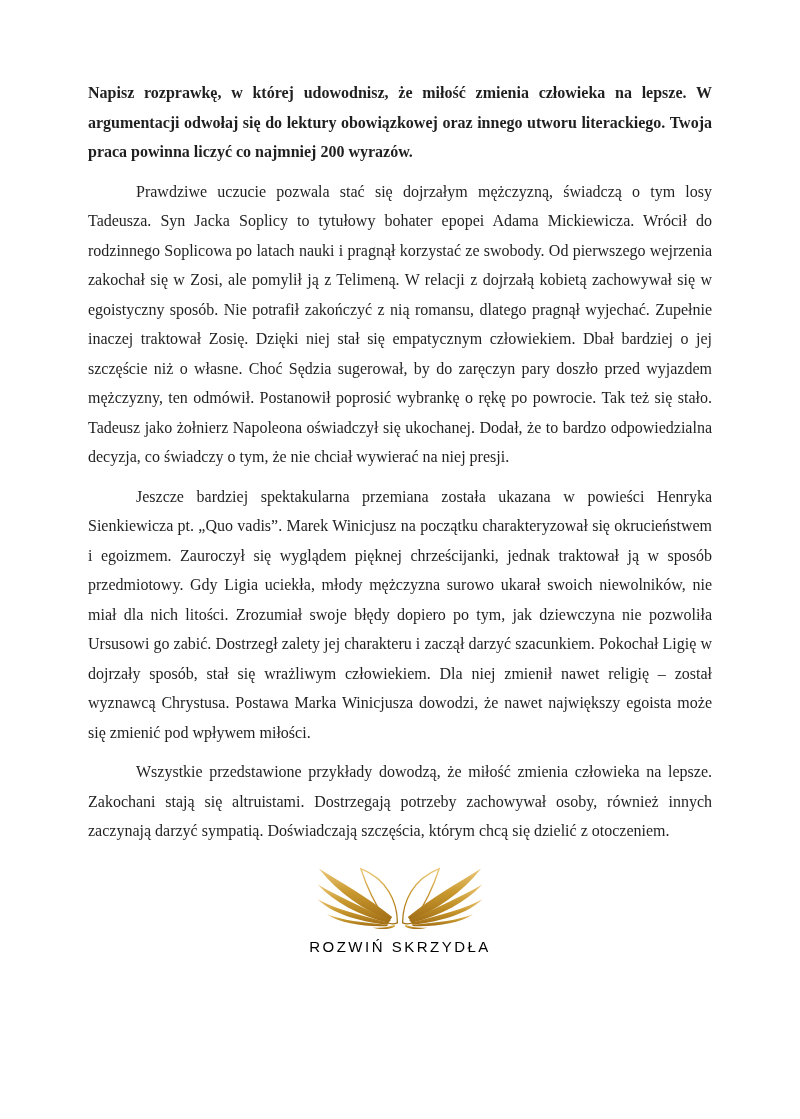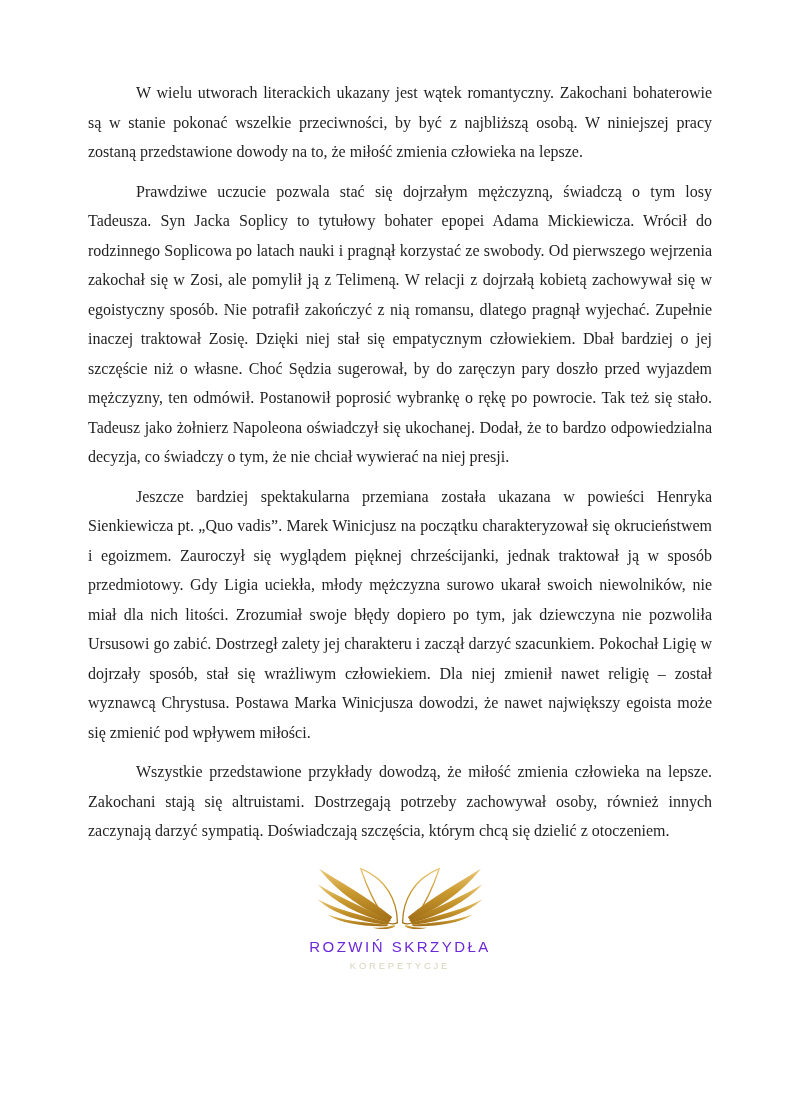--- a/index.html
+++ b/index.html
@@ -41,40 +41,40 @@
     display: block;
     margin: 0 auto;
     width: 176px;
     height: 72px;
   }
   .logo .brand {
     margin-top: 4px;
     font-family: "Liberation Sans", "DejaVu Sans", sans-serif;
     font-size: 15px;
     letter-spacing: 2.5px;
-    color: #6d28d9;
+    color: #000000;
     font-weight: 400;
   }
   .logo .tagline {
     margin-top: 5px;
     font-family: "Liberation Sans", "DejaVu Sans", sans-serif;
     font-size: 9.5px;
     letter-spacing: 2.8px;
     color: #d8d4bd;
     font-weight: 400;
   }
 </style>
 </head>
 <body>
 
 <div class="page">
 
   <div class="essay">
+    <p class="prompt">Napisz rozprawkę, w której udowodnisz, że miłość zmienia człowieka na lepsze. W argumentacji odwołaj się do lektury obowiązkowej oraz innego utworu literackiego. Twoja praca powinna liczyć co najmniej 200 wyrazów.</p>
 
-    <p class="body-par">W wielu utworach literackich ukazany jest wątek romantyczny. Zakochani bohaterowie są w stanie pokonać wszelkie przeciwności, by być z najbliższą osobą. W niniejszej pracy zostaną przedstawione dowody na to, że miłość zmienia człowieka na lepsze.</p>
 
     <p class="body-par">Prawdziwe uczucie pozwala stać się dojrzałym mężczyzną, świadczą o tym losy Tadeusza. Syn Jacka Soplicy to tytułowy bohater epopei Adama Mickiewicza. Wrócił do rodzinnego Soplicowa po latach nauki i pragnął korzystać ze swobody. Od pierwszego wejrzenia zakochał się w Zosi, ale pomylił ją z Telimeną. W relacji z dojrzałą kobietą zachowywał się w egoistyczny sposób. Nie potrafił zakończyć z nią romansu, dlatego pragnął wyjechać. Zupełnie inaczej traktował Zosię. Dzięki niej stał się empatycznym człowiekiem. Dbał bardziej o jej szczęście niż o własne. Choć Sędzia sugerował, by do zaręczyn pary doszło przed wyjazdem mężczyzny, ten odmówił. Postanowił poprosić wybrankę o rękę po powrocie. Tak też się stało. Tadeusz jako żołnierz Napoleona oświadczył się ukochanej. Dodał, że to bardzo odpowiedzialna decyzja, co świadczy o tym, że nie chciał wywierać na niej presji.</p>
 
     <p class="body-par">Jeszcze bardziej spektakularna przemiana została ukazana w powieści Henryka Sienkiewicza pt. „Quo vadis”. Marek Winicjusz na początku charakteryzował się okrucieństwem i egoizmem. Zauroczył się wyglądem pięknej chrześcijanki, jednak traktował ją w sposób przedmiotowy. Gdy Ligia uciekła, młody mężczyzna surowo ukarał swoich niewolników, nie miał dla nich litości. Zrozumiał swoje błędy dopiero po tym, jak dziewczyna nie pozwoliła Ursusowi go zabić. Dostrzegł zalety jej charakteru i zaczął darzyć szacunkiem. Pokochał Ligię w dojrzały sposób, stał się wrażliwym człowiekiem. Dla niej zmienił nawet religię – został wyznawcą Chrystusa. Postawa Marka Winicjusza dowodzi, że nawet największy egoista może się zmienić pod wpływem miłości.</p>
 
     <p class="body-par">Wszystkie przedstawione przykłady dowodzą, że miłość zmienia człowieka na lepsze. Zakochani stają się altruistami. Dostrzegają potrzeby zachowywał osoby, również innych zaczynają darzyć sympatią. Doświadczają szczęścia, którym chcą się dzielić z otoczeniem.</p>
   </div>
 
   <div class="logo">
     <svg class="wings" viewBox="0 0 260 110" aria-hidden="true">
@@ -91,16 +91,15 @@
 
         <path d="M142,84 C180,54 218,32 254,10 C224,48 184,74 146,90 Z" fill="url(#goldGrad)"></path>
         <path d="M144,89 C188,69 226,52 256,34 C230,62 192,82 148,93 Z" fill="url(#goldGrad)"></path>
         <path d="M146,93 C194,81 230,71 256,57 C233,79 196,90 150,96 Z" fill="url(#goldGrad)"></path>
         <path d="M147,96 C188,93 218,89 242,80 C220,94 187,99 151,98 Z" fill="url(#goldGrad)"></path>
         <path d="M138,96 C148,100 160,101 172,100 C160,104 146,103 138,99 Z" fill="url(#goldGrad)"></path>
       </g>
       <use href="#rightWing" transform="matrix(-1,0,0,1,260,0)"></use>
     </svg>
     <div class="brand">ROZWIŃ SKRZYDŁA</div>
-    <div class="tagline">KOREPETYCJE</div>
   </div>
 
 </div>
 
 </body></html>

